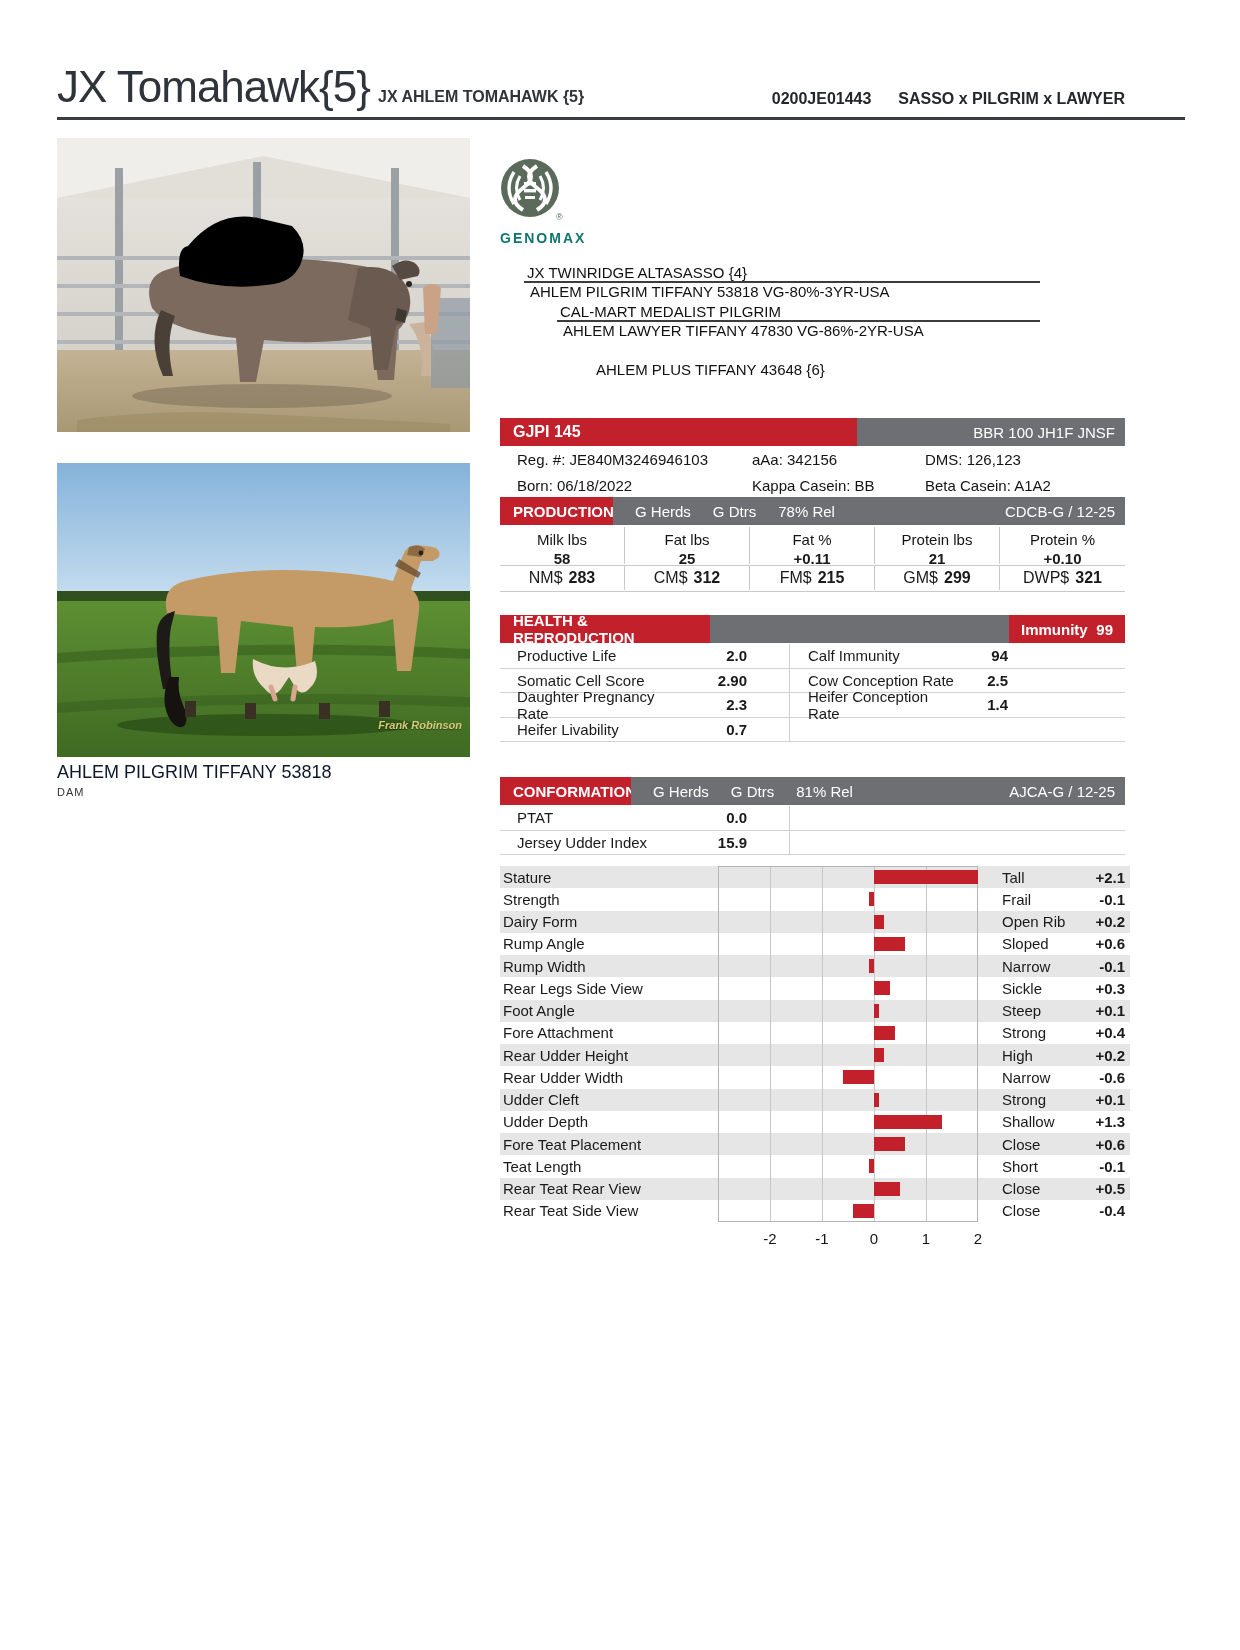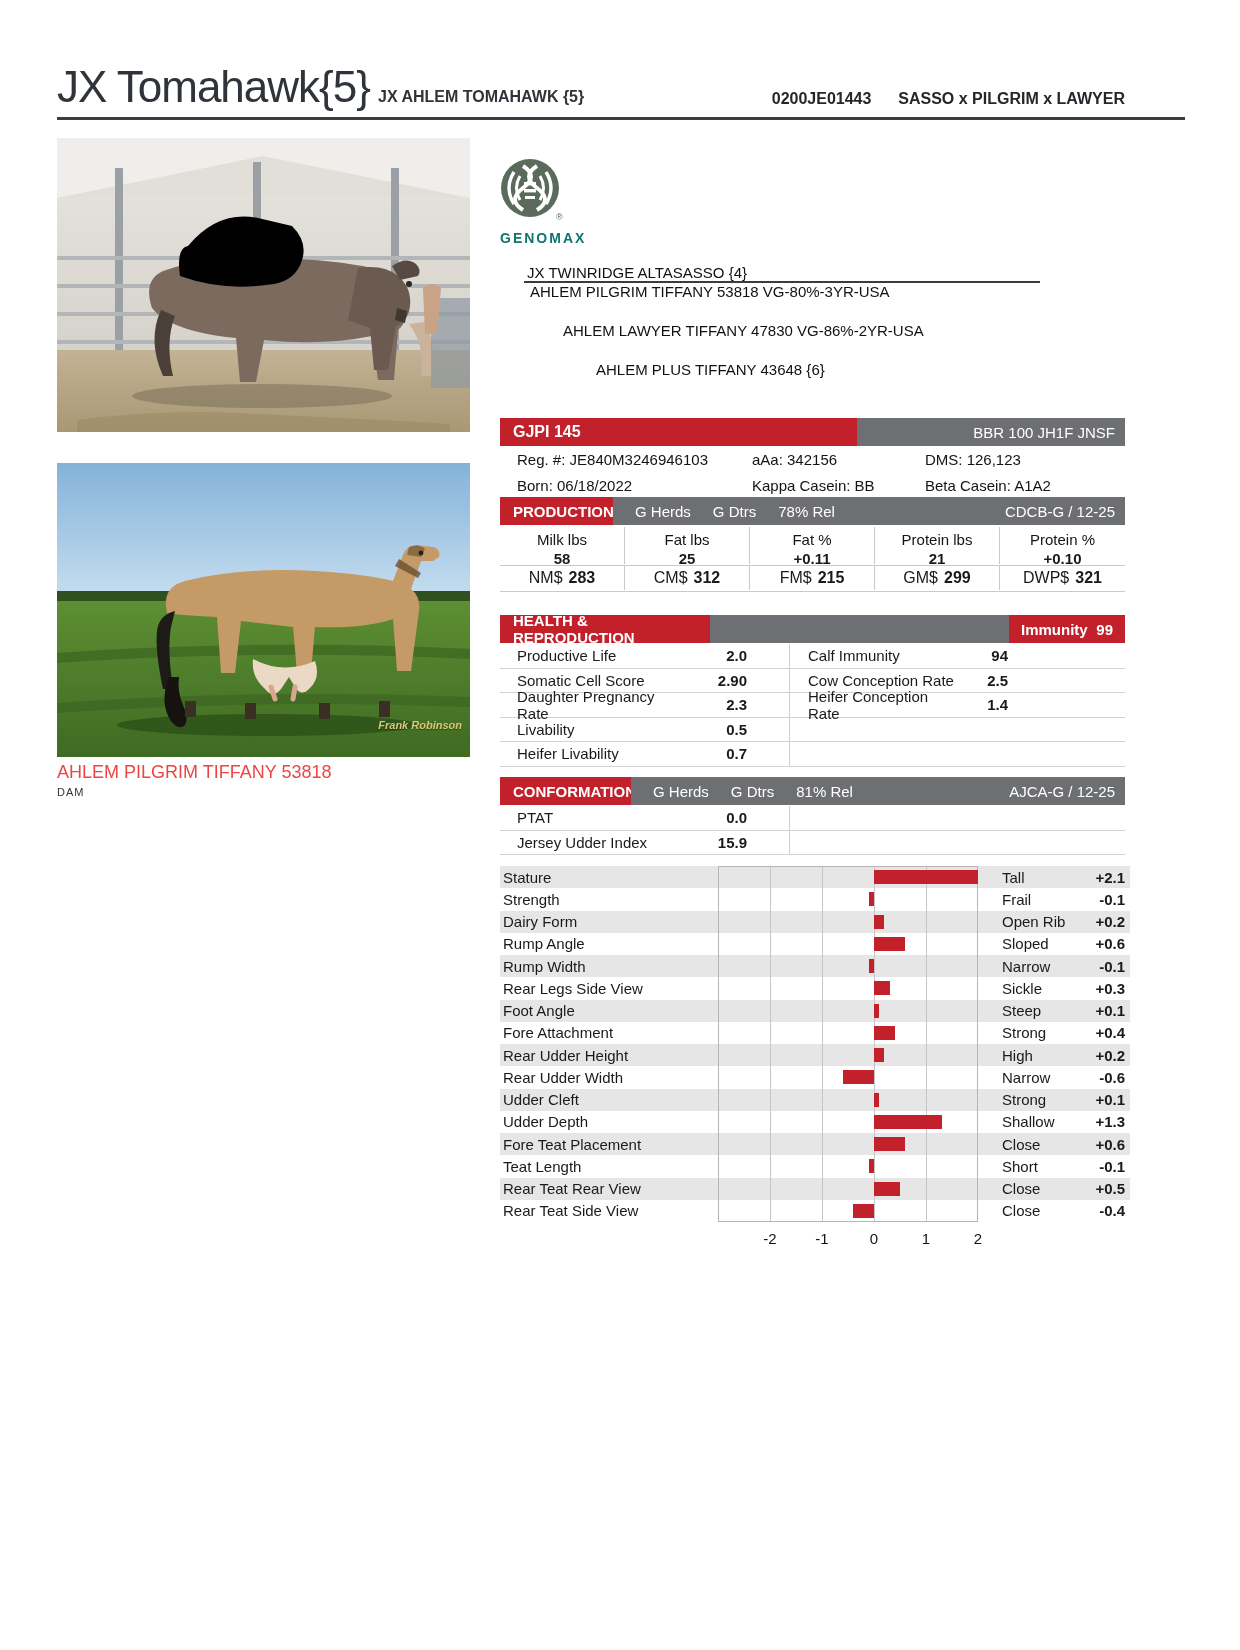--- a/index.html
+++ b/index.html
@@ -9,21 +9,21 @@
 
   
   .title{font-size:44px;font-weight:400;letter-spacing:-1px;color:#2f333a;white-space:nowrap;}
   .subtitle{font-size:16px;font-weight:700;color:#2f333a;letter-spacing:0;white-space:nowrap;}
   .hdr-right{font-size:16px;font-weight:700;color:#23262b;white-space:nowrap;}
   .hdr-rule{height:3px;background:#3a3e44;}
 
   
   .photo{position:absolute;left:57px;width:413px;height:294px;overflow:hidden;}
   .photo svg{display:block;}
-  .dam-caption{font-size:18px;color:#ef4444;}
+  .dam-caption{font-size:18px;color:#0f172a;}
   .dam-role{font-size:11px;letter-spacing:1px;color:#333;}
   .photo-credit{position:absolute;right:8px;bottom:26px;font-size:11px;font-weight:700;
                 font-style:italic;color:#d8c97c;text-shadow:0 1px 1px rgba(0,0,0,.4);}
 
   
   .genomax-word{font-size:14px;font-weight:700;letter-spacing:2px;color:#0f766e;}
 
   
   .ped-row{position:absolute;height:19px;font-size:15px;color:#111;white-space:nowrap;
            box-sizing:border-box;padding-left:3px;line-height:18px;}
@@ -147,20 +147,21 @@
       <rect x="24" y="31" width="12" height="3.4" fill="#fff"></rect>
       <rect x="25" y="38" width="10" height="3" fill="#fff"></rect>
       <text x="56" y="62" font-size="9" fill="#5a6b5c">®</text>
     </svg>
     <div class="genomax-word">GENOMAX</div>
   </div>
 
   <div class="abs" id="pedigree" style="left:500px;top:264px;width:540px;height:118px;">
       <div class="ped-row ped-underline" style="left: 24px; top: 0px; width: 516px;">JX TWINRIDGE ALTASASSO {4}</div>
       <div class="ped-row" style="left: 27px; top: 19.3px; width: 513px;">AHLEM PILGRIM TIFFANY 53818 VG-80%-3YR-USA</div>
+      <div class="ped-row ped-underline" style="left: 57px; top: 38.6px; width: 483px;">CAL-MART MEDALIST PILGRIM</div>
       <div class="ped-row" style="left: 60px; top: 57.9px; width: 480px;">AHLEM LAWYER TIFFANY 47830 VG-86%-2YR-USA</div>
       <div class="ped-row" style="left: 93px; top: 96.5px; width: 447px;">AHLEM PLUS TIFFANY 43648 {6}</div>
     </div>
 
   <div class="bar" style="top:418px;">
     <div class="bar-red" style="width:357px;font-size:16px;">GJPI 145</div>
     <div class="bar-gray">
       <span class="basis">BBR 100   JH1F JNSF</span>
     </div>
   </div>
@@ -299,30 +300,20 @@
           <span class="lbl">Daughter Pregnancy Rate</span>
           <span class="val">2.3</span>
         </div>
         <div class="stat-right">
           <span class="lbl">Heifer Conception Rate</span>
           <span class="val">1.4</span>
         </div>
       </div>
       <div class="stat-row">
         <div class="stat-left">
-          <span class="lbl">Livability</span>
-          <span class="val">0.5</span>
-        </div>
-        <div class="stat-right">
-          <span class="lbl"></span>
-          <span class="val"></span>
-        </div>
-      </div>
-      <div class="stat-row">
-        <div class="stat-left">
           <span class="lbl">Heifer Livability</span>
           <span class="val">0.7</span>
         </div>
         <div class="stat-right">
           <span class="lbl"></span>
           <span class="val"></span>
         </div>
       </div>
     </div>
 

